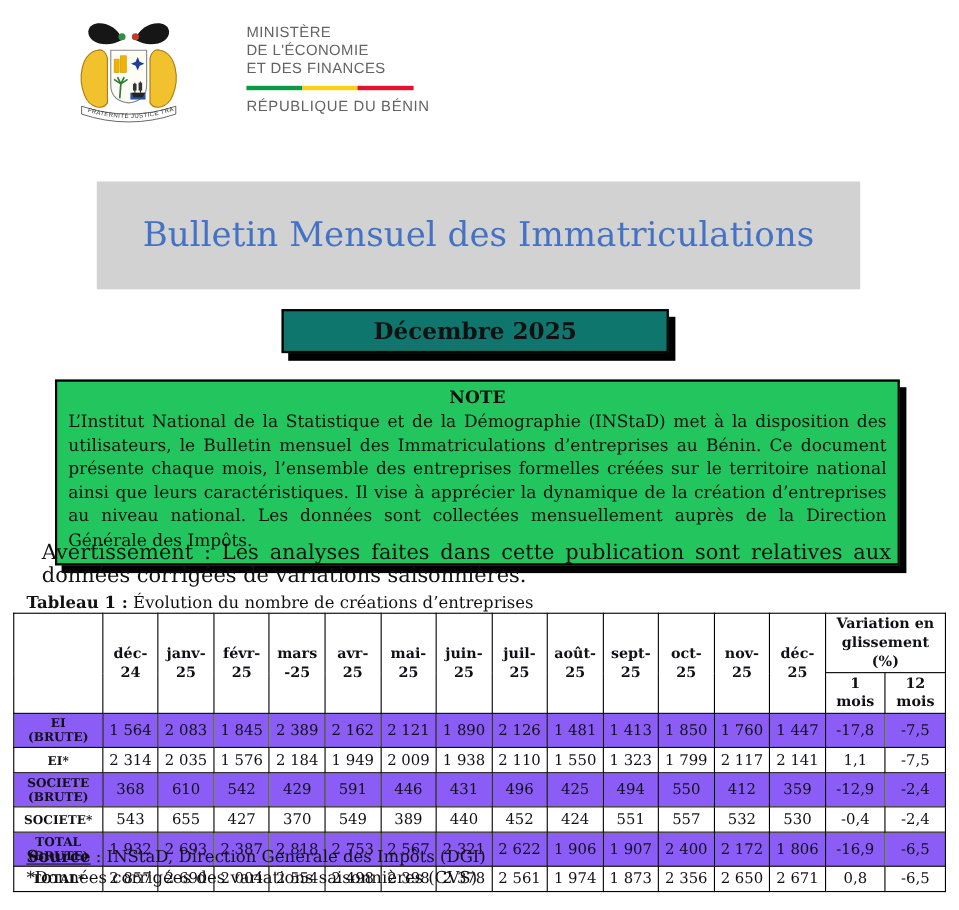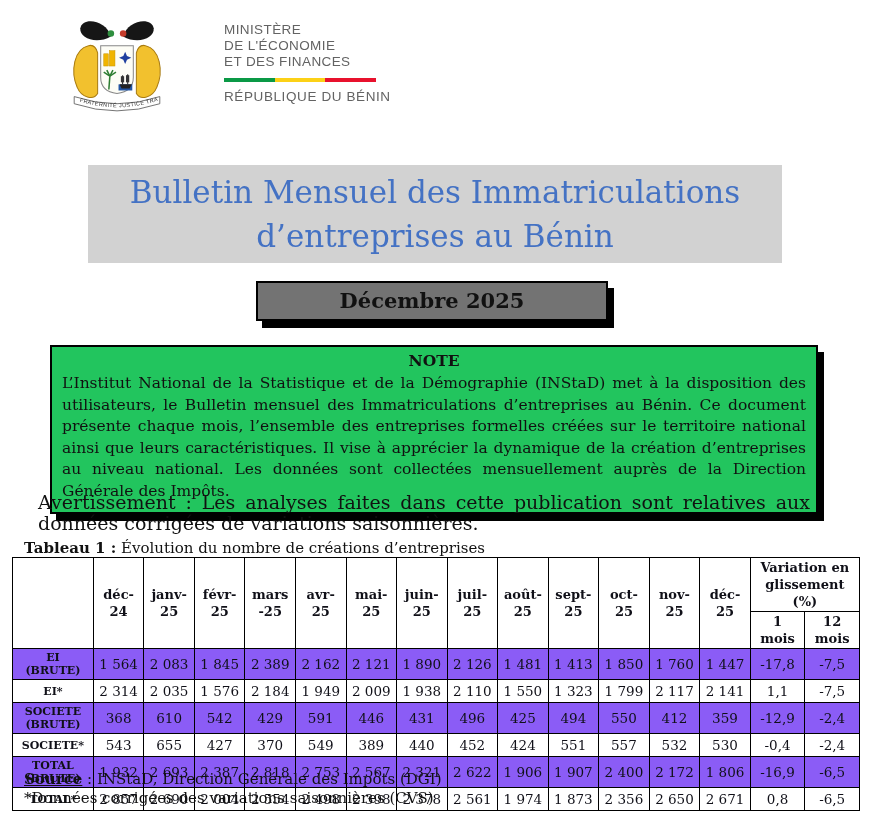--- a/index.html
+++ b/index.html
@@ -19,21 +19,21 @@
   .instad-name{position:absolute;left:55px;top:26px;font-family:"Liberation Sans",sans-serif;
                font-weight:bold;font-size:46px;line-height:48px;color:#2e74b5;letter-spacing:-1px;}
   .instad-sub{position:absolute;left:44px;top:86px;font-family:"Liberation Sans",sans-serif;
               font-weight:bold;font-size:5.6px;letter-spacing:.45px;color:#c3232e;white-space:nowrap;}
   .instad-cert{position:absolute;left:53px;top:96px;font-weight:bold;font-size:15px;color:#000;}
 
   
   .title-block{position:absolute;left:88px;top:165px;width:694px;height:98px;background:#d2d2d2;
                display:flex;flex-direction:column;justify-content:center;align-items:center;}
   .title-block div{font-size:31px;line-height:44px;color:#4472c4;}
-  .date-box{position:absolute;left:256px;top:281px;width:348px;background:#737373;
+  .date-box{position:absolute;left:256px;top:281px;width:348px;background:#0f766e;
             border:2px solid #000;box-shadow:6px 7px 0 #000;
             text-align:center;font-weight:bold;font-size:21px;padding:5px 0 6px 0;}
 
   
   .note-box{position:absolute;left:50px;top:345px;width:744px;background:#22c55e;
             border:2px solid #000;box-shadow:6px 7px 0 #000;padding:4px 10px 10px 10px;}
   .note-head{text-align:center;font-weight:bold;font-size:15.5px;margin-bottom:3px;}
   .note-body{font-size:15.5px;line-height:21.5px;text-align:justify;}
 
   
@@ -108,21 +108,20 @@
       <span style="background: rgb(10, 153, 70);"></span>
       <span style="background: rgb(252, 209, 22);"></span>
       <span style="background: rgb(232, 17, 45);"></span>
     </div>
     <div class="republic">RÉPUBLIQUE DU BÉNIN</div>
   </div>
 
 
   <div class="title-block">
     <div>Bulletin Mensuel des Immatriculations</div>
-    <div>d’entreprises au Bénin</div>
   </div>
 
   <div class="date-box">Décembre 2025</div>
 
   <div class="note-box">
     <div class="note-head">NOTE</div>
     <div class="note-body">L’Institut National de la Statistique et de la Démographie (INStaD) met à la disposition des utilisateurs, le Bulletin mensuel des Immatriculations d’entreprises au Bénin. Ce document présente chaque mois, l’ensemble des entreprises formelles créées sur le territoire national ainsi que leurs caractéristiques. Il vise à apprécier la dynamique de la création d’entreprises au niveau national. Les données sont collectées mensuellement auprès de la Direction Générale des Impôts.</div>
   </div>
 
   <div class="warning">Avertissement : Les analyses faites dans cette publication sont relatives aux données corrigées de variations saisonnières.</div>

